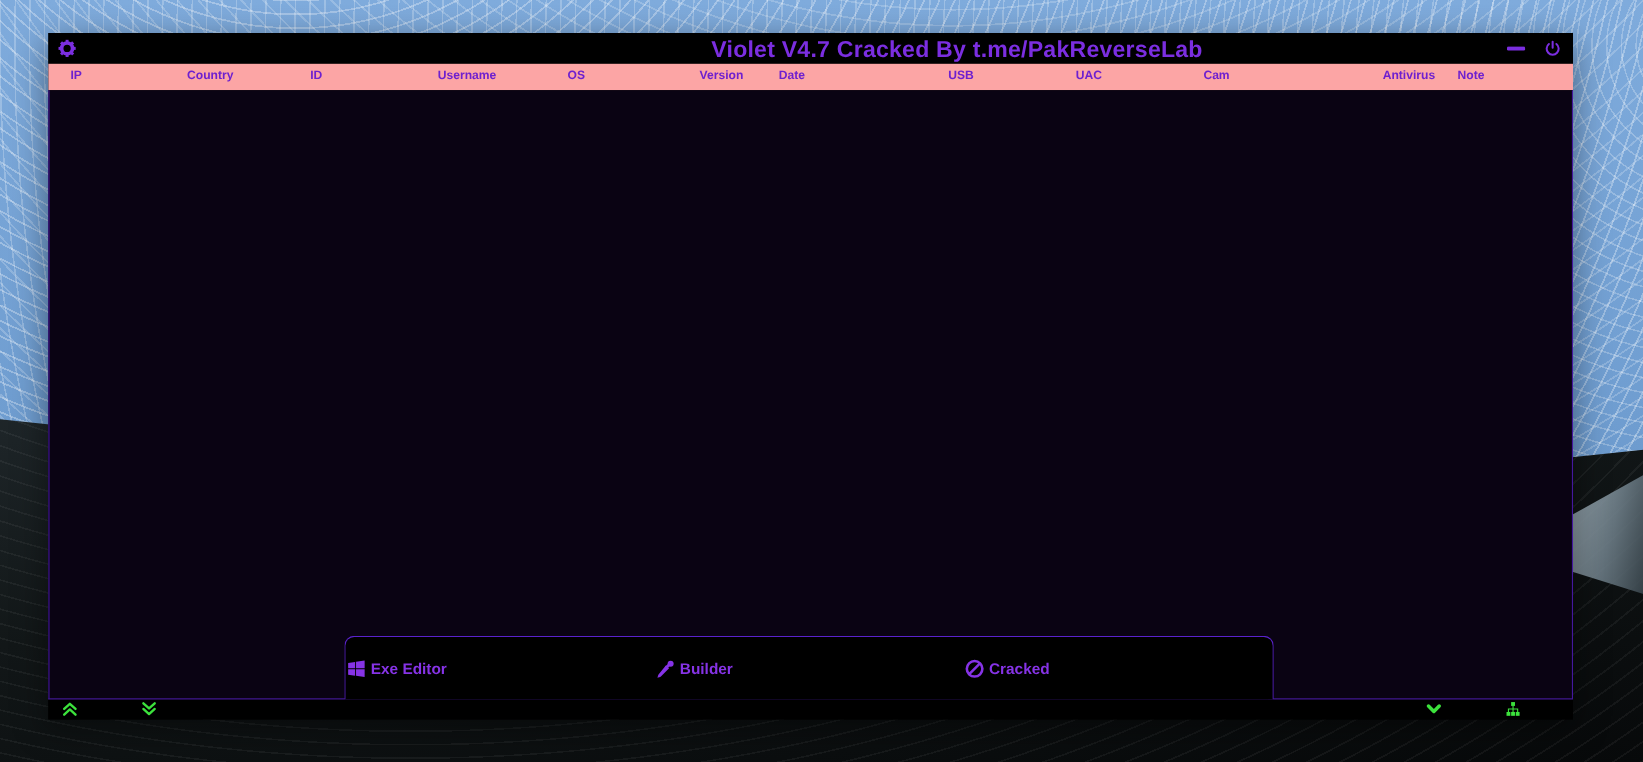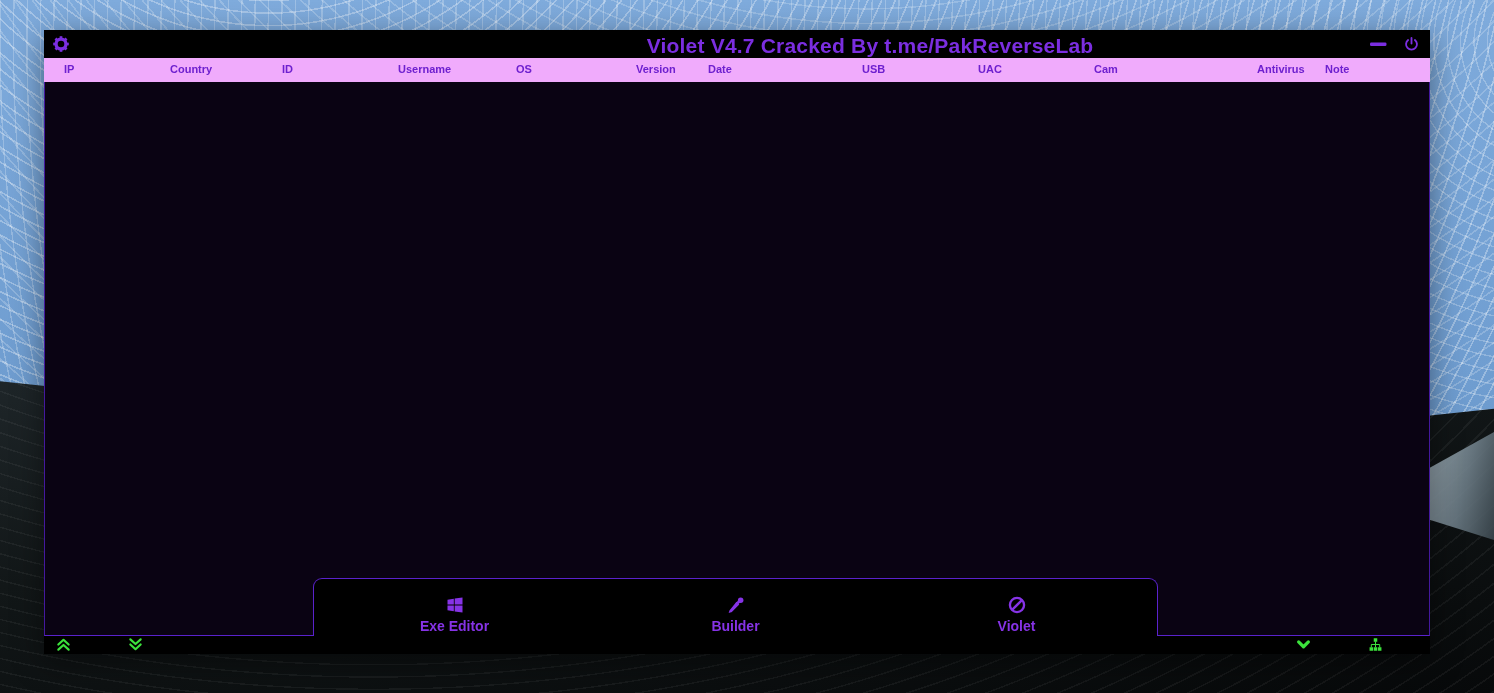--- a/index.html
+++ b/index.html
@@ -46,21 +46,21 @@
     position:absolute; left:826px; top:4px; transform:translateX(-50%);
     color:#7b2ee0; font-size:21px; font-weight:bold; white-space:nowrap; letter-spacing:.2px;
   }
   .caption-btns {
     position:absolute; right:10px; top:0; height:28px;
     display:flex; align-items:center; gap:16px; color:#7b2ee0;
   }
   .caption-btns span { display:flex; align-items:center; justify-content:center; cursor:pointer; }
 
   
-  .header-row { position:relative; height:24px; background:#f0abfc; }
+  .header-row { position:relative; height:24px; background:#fca5a5; }
   .col-header {
     position:absolute; top:5px; color:#6e20cf; font-size:11px; font-weight:bold;
     white-space:nowrap; cursor:pointer;
   }
 
   
   .table-area {
     position:absolute; left:0; top:52px; width:1386px; height:554px;
     background:#0a0313;
     border-left:1px solid #44189e; border-right:1px solid #44189e; border-bottom:1px solid #5a22cc;
@@ -68,22 +68,22 @@
 
   
   .tab-panel {
     position:absolute; left:269px; top:548px; width:845px; height:58px; z-index:6;
     background:#000;
     border:1px solid #5a22cc; border-bottom:none;
     border-radius:9px 9px 0 0;
     display:flex; align-items:stretch;
   }
   .tab {
-    flex:1; display:flex; flex-direction:column; align-items:center; justify-content:flex-start;
-    padding-top:16px; gap:3px; color:#8633e6; cursor:pointer;
+    flex:1; display:flex; flex-direction:row; align-items:center; justify-content:flex-start;
+    padding-top:0; gap:3px; color:#8633e6; cursor:pointer;
   }
   .tab-icon { width:20px; height:20px; display:flex; align-items:center; justify-content:center; }
   .tab-label { font-size:14px; font-weight:bold; white-space:nowrap; }
 
   
   .status-bar { position:absolute; left:0; top:606px; width:1386px; height:18px; background:#000; z-index:7; }
   .status-left { position:absolute; left:11px; top:1px; display:flex; gap:55px; color:#3ce23c; }
   .status-right { position:absolute; right:46px; top:1px; display:flex; gap:55px; color:#3ce23c; }
   .status-icon { width:17px; height:15px; display:flex; align-items:center; justify-content:center; cursor:pointer; }
 
@@ -181,21 +181,21 @@
 
 
 
       <div class="tab">
         <span class="tab-icon">
           <svg viewBox="0 0 24 24" width="20" height="20" fill="none" stroke="currentColor" stroke-width="2.8">
             <circle cx="12" cy="12" r="8.5"></circle>
             <line x1="6.1" y1="17.9" x2="17.9" y2="6.1"></line>
           </svg>
         </span>
-        <span class="tab-label">Violet</span>
+        <span class="tab-label">Cracked</span>
       </div>
 
     </div>
 
     <div class="status-bar">
       <div class="status-left">
         <span class="status-icon">
           <svg viewBox="0 0 16 16" width="17" height="15" fill="none" stroke="currentColor" stroke-width="2.3" stroke-linecap="round" stroke-linejoin="round">
             <path d="M2.5 8L8 3l5.5 5"></path>
             <path d="M2.5 13.5L8 8.5l5.5 5"></path>

